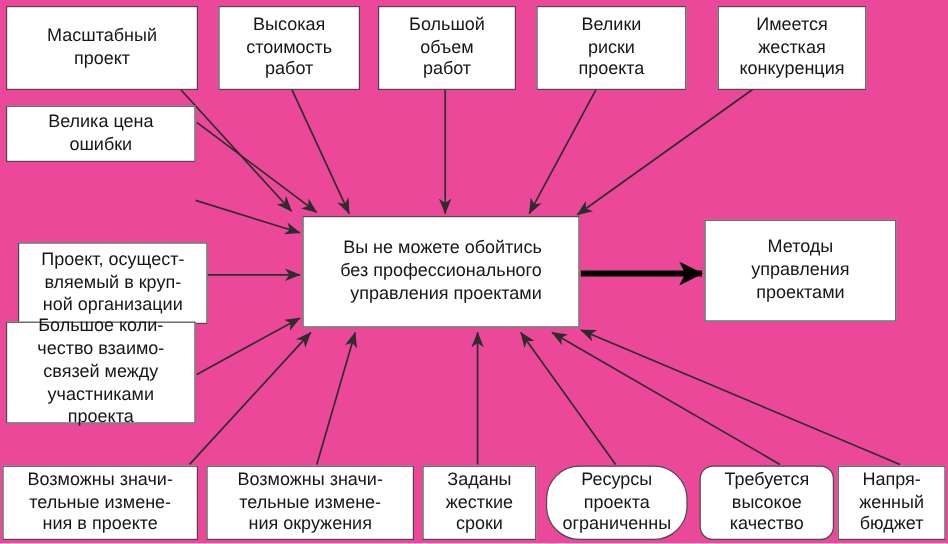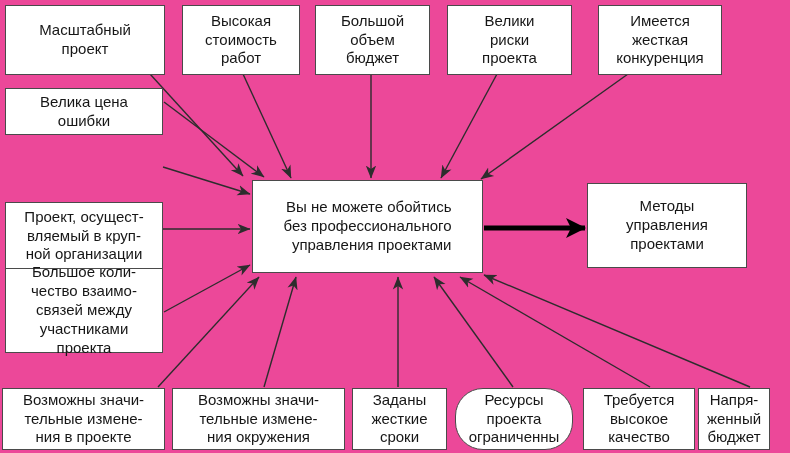--- a/index.html
+++ b/index.html
@@ -81,35 +81,35 @@
 
   <div class="box" style="left:5px; top:5px; width:160px; height:70px;">Масштабный
 проект</div>
 
   <div class="box" style="left:182px; top:5px; width:118px; height:70px;">Высокая
 стоимость
 работ</div>
 
   <div class="box" style="left:315px; top:5px; width:115px; height:70px;">Большой
 объем
-бюджет</div>
+работ</div>
 
   <div class="box" style="left:447px; top:5px; width:125px; height:70px;">Велики
 риски
 проекта</div>
 
   <div class="box" style="left:5px; top:88px; width:158px; height:47px;">Велика цена
 ошибки</div>
 
   <div class="box" style="left:598px; top:5px; width:124px; height:70px;">Имеется
 жесткая
 конкуренция</div>
 
 
-  <div class="box" style="left:5px; top:202px; width:158px; height:68px;">Проект, осущест-
+  <div class="box" style="left:15px; top:202px; width:158px; height:68px;">Проект, осущест-
 вляемый в круп-
 ной организации</div>
 
   <div class="box" style="left:5px; top:268px; width:158px; height:85px;">Большое коли-
 чество взаимо-
 связей между
 участниками
 проекта</div>
 
   <div class="box" style="left:2px; top:388px; width:163px; height:62px;">Возможны значи-
@@ -121,25 +121,25 @@
 ния окружения</div>
 
   <div class="box" style="left:352px; top:388px; width:95px; height:62px;">Заданы
 жесткие
 сроки</div>
 
   <div class="box" style="left:455px; top:388px; width:118px; height:62px;border-radius:28px;">Ресурсы
 проекта
 ограниченны</div>
 
-  <div class="box" style="left:583px; top:388px; width:112px; height:62px;">Требуется
+  <div class="box" style="left:583px; top:388px; width:112px; height:62px;border-radius:11px;">Требуется
 высокое
 качество</div>
 
-  <div class="box" style="left:698px; top:388px; width:72px; height:62px;">Напря-
+  <div class="box" style="left:698px; top:388px; width:90px; height:62px;">Напря-
 женный
 бюджет</div>
 
   <div class="box" style="left:252px; top:180px; width:231px; height:93px;text-align:right;">Вы не можете обойтись
 без профессионального
 управления проектами</div>
 
   <div class="box" style="left:587px; top:183px; width:160px; height:85px;">Методы
 управления
 проектами</div>

